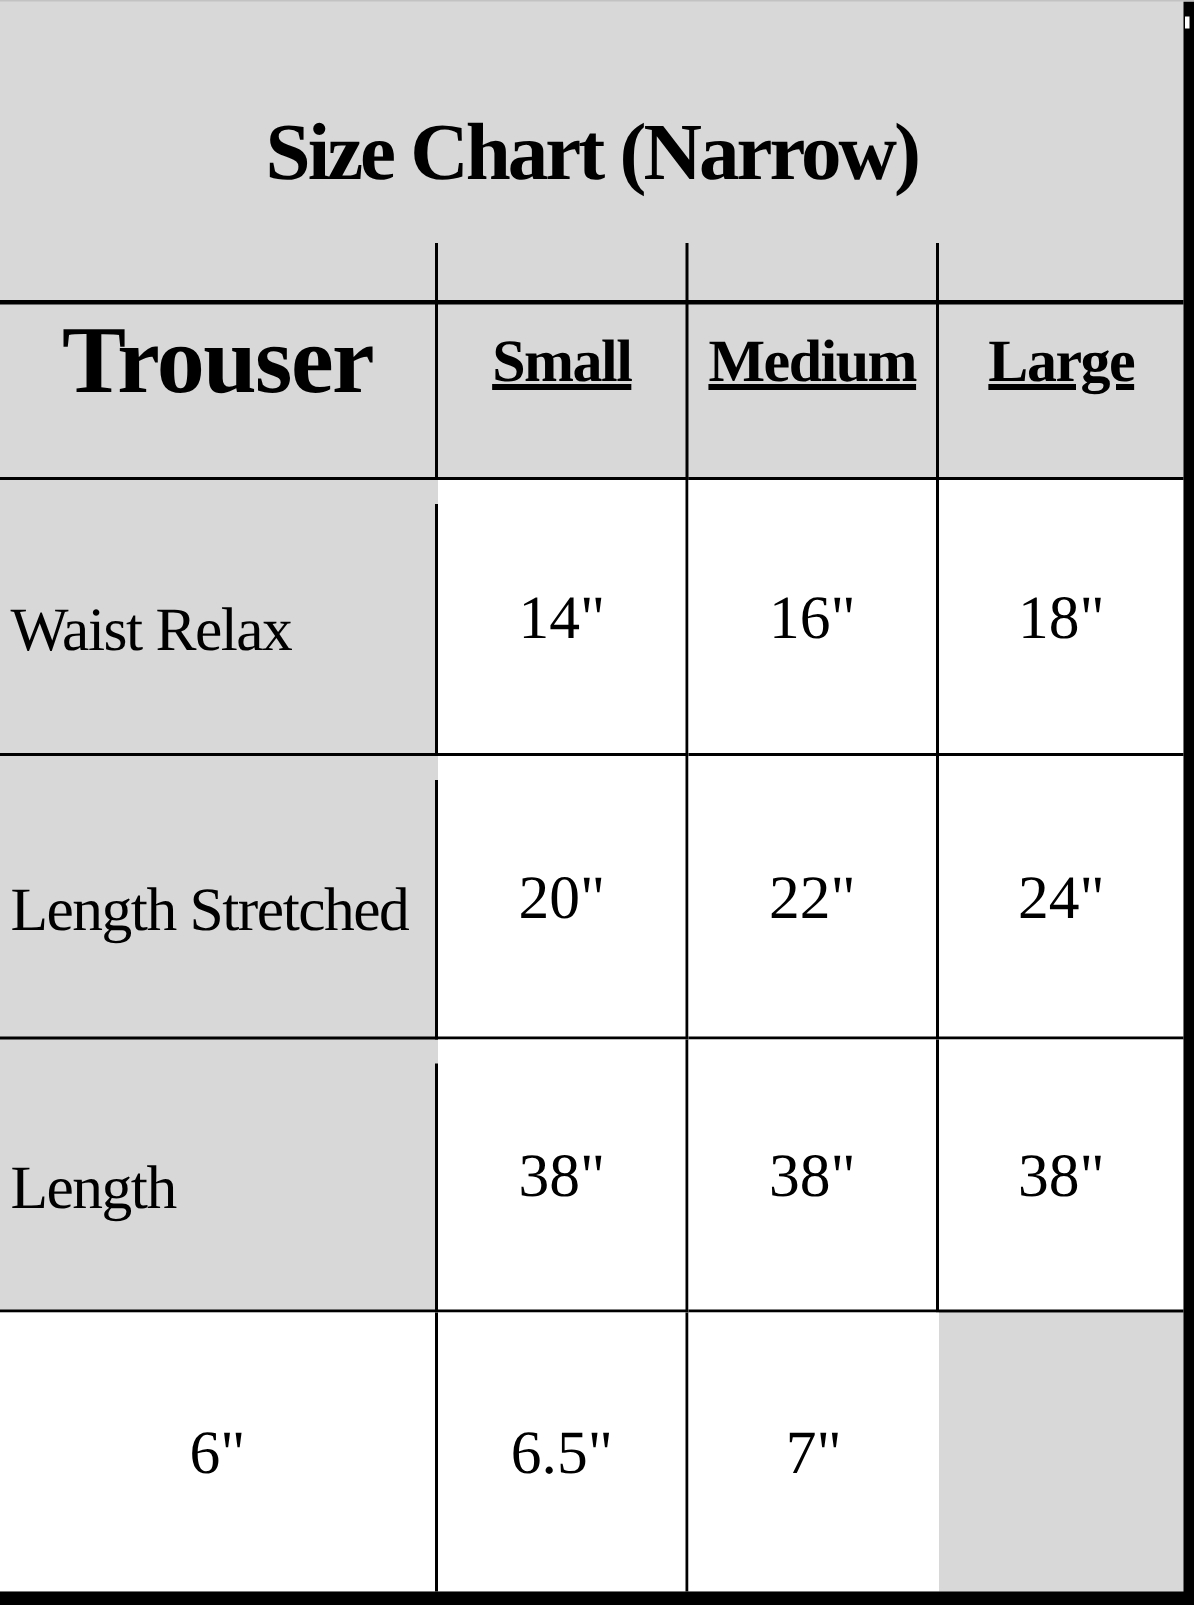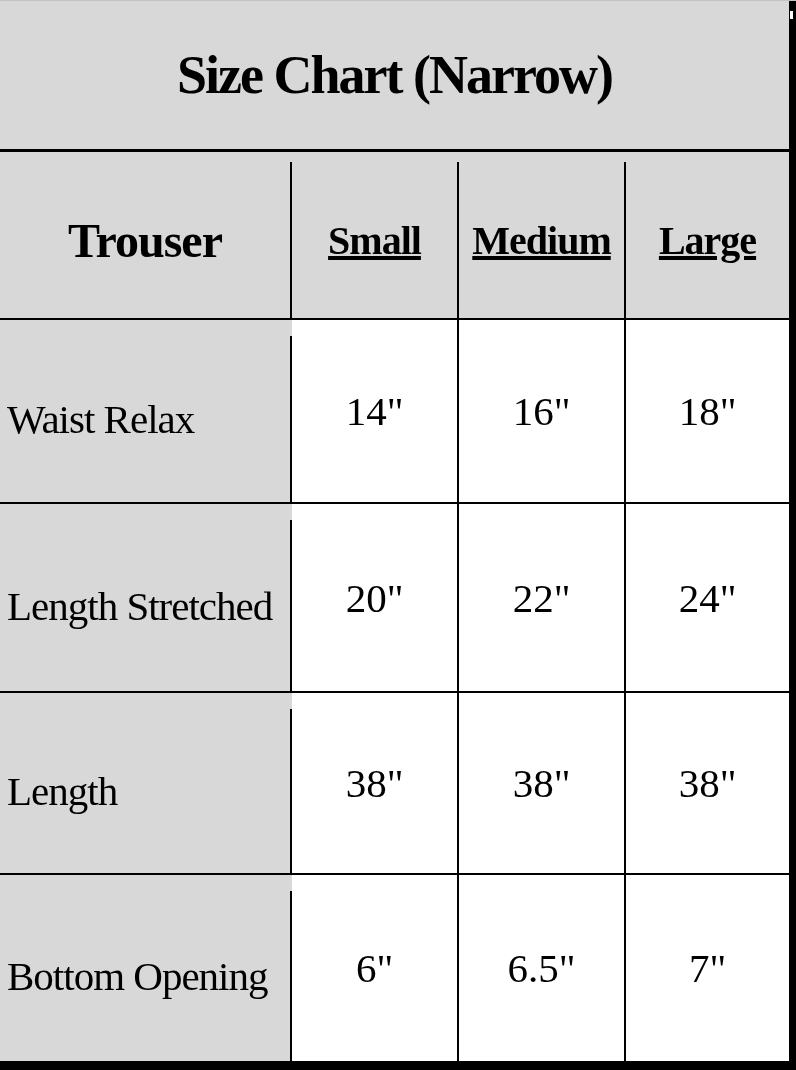--- a/index.html
+++ b/index.html
@@ -13,21 +13,21 @@
     width:796px;height:1070px;
     background:var(--background,#d8d8d8);
     color:var(--line,#000);
     overflow:hidden;
     border-top:1px solid #c2c2c2;
     box-sizing:border-box;
   }
   
   .title-band{
     position:absolute;top:0;left:0;
-    width:789px;height:151px;
+    width:789px;height:202px;
     box-sizing:border-box;
     border-bottom:3px solid var(--line,#000);
     display:flex;align-items:center;justify-content:center;
     font-weight:bold;font-size:54px;letter-spacing:-2px;
   }
   
   .grid{
     position:absolute;top:161px;left:0;
     width:789px;height:899px;
     display:grid;
@@ -35,21 +35,21 @@
     grid-template-rows:158px 184px 189px 182px 186px;
   }
   .c{
     box-sizing:border-box;
     display:flex;align-items:center;justify-content:center;
     overflow:hidden;
   }
   .br{border-right:2px solid var(--line,#000);}
   .bb{border-bottom:2px solid var(--line,#000);}
   .white{background:var(--cell,#ffffff);}
-  .corner{font-weight:bold;font-size:48px;letter-spacing:-1px;}
+  .corner{font-weight:bold;font-size:64px;letter-spacing:-1px;}
   .colhead{font-weight:bold;font-size:40px;letter-spacing:-1px;text-decoration:underline;}
   .rowlabel{
     justify-content:flex-start;
     padding-left:7px;
     font-size:41px;letter-spacing:-1px;margin-top:16px;
   }
   .value{font-size:41px;}
   
   .right-bar{
     position:absolute;top:0;right:0;
@@ -89,21 +89,20 @@
     <div class="c br bb rowlabel">Length Stretched</div>
     <div class="c br bb white value">20"</div>
     <div class="c br bb white value">22"</div>
     <div class="c bb white value">24"</div>
 
     <div class="c br bb rowlabel">Length</div>
     <div class="c br bb white value">38"</div>
     <div class="c br bb white value">38"</div>
     <div class="c bb white value">38"</div>
 
-    <div class="c br rowlabel">Bottom Opening</div>
     <div class="c br white value">6"</div>
     <div class="c br white value">6.5"</div>
     <div class="c white value">7"</div>
 
   </div>
 
   <div class="right-bar">
     <div class="notch"></div>
   </div>
   <div class="bottom-bar"></div>

